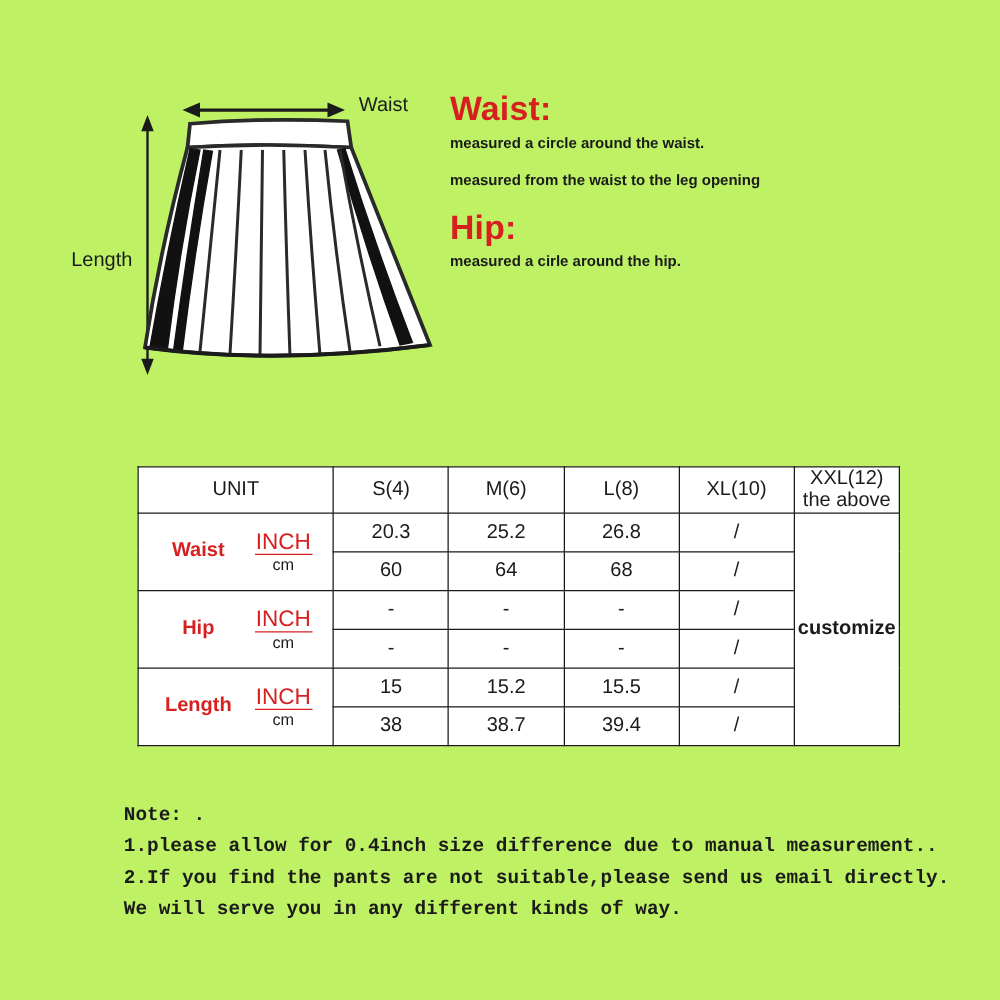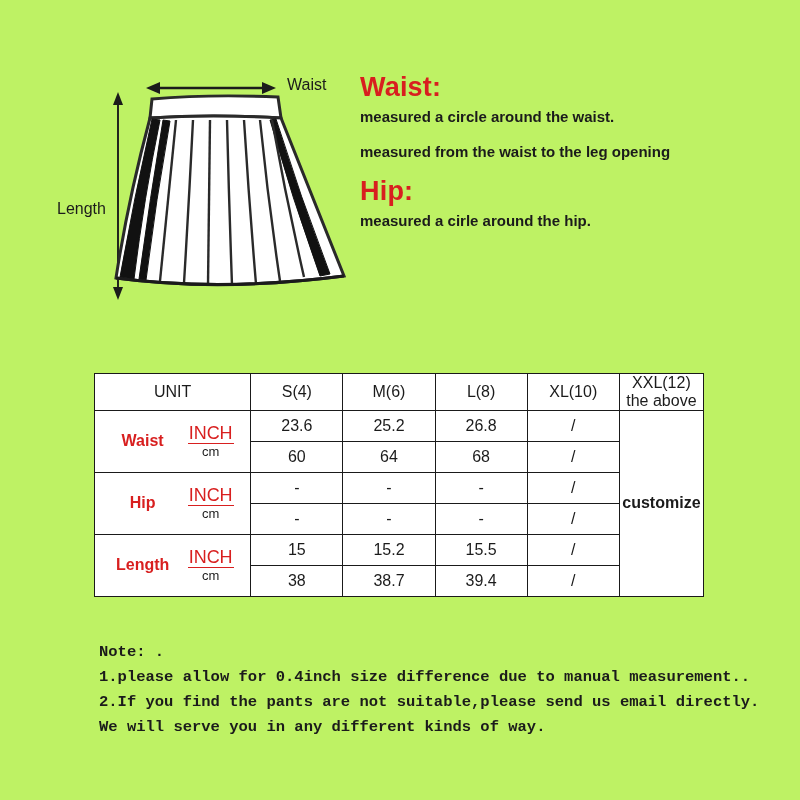--- a/index.html
+++ b/index.html
@@ -48,31 +48,31 @@
   }
   .desc-group { margin-bottom: 13px; }
   .desc-term {
     font-size: 27px;
     font-weight: bold;
     color: #d81f1f;
     line-height: 1.15;
     letter-spacing: 0.2px;
   }
   .desc-text {
-    font-size: 15px;
+    font-size: 12px;
     font-weight: bold;
     color: #1b1b1b;
     line-height: 1.45;
     margin-top: 3px;
   }
 
   
   #size-table-wrap {
     position: absolute;
-    left: 94px;
+    left: 110px;
     top: 373px;
     width: 682px;
   }
   table.size-table {
     border-collapse: collapse;
     width: 610px;
     table-layout: fixed;
     background: #ffffff;
   }
   table.size-table td {
@@ -244,21 +244,21 @@
         <tr>
           <td class="col-unit unit-cell" rowspan="2">
             <div class="unit-inner">
               <span class="unit-name">Waist</span>
               <span class="unit-frac">
                 <span class="frac-top">INCH</span>
                 <span class="frac-bot">cm</span>
               </span>
             </div>
           </td>
-          <td class="col-size val-cell">23.6</td>
+          <td class="col-size val-cell">20.3</td>
           <td class="col-size val-cell">25.2</td>
           <td class="col-size val-cell">26.8</td>
           <td class="col-size slash-cell">/</td>
           <td class="col-xxl customize-cell" rowspan="6">customize</td>
         </tr>
 
         <tr>
           <td class="col-size val-cell">60</td>
           <td class="col-size val-cell">64</td>
           <td class="col-size val-cell">68</td>

